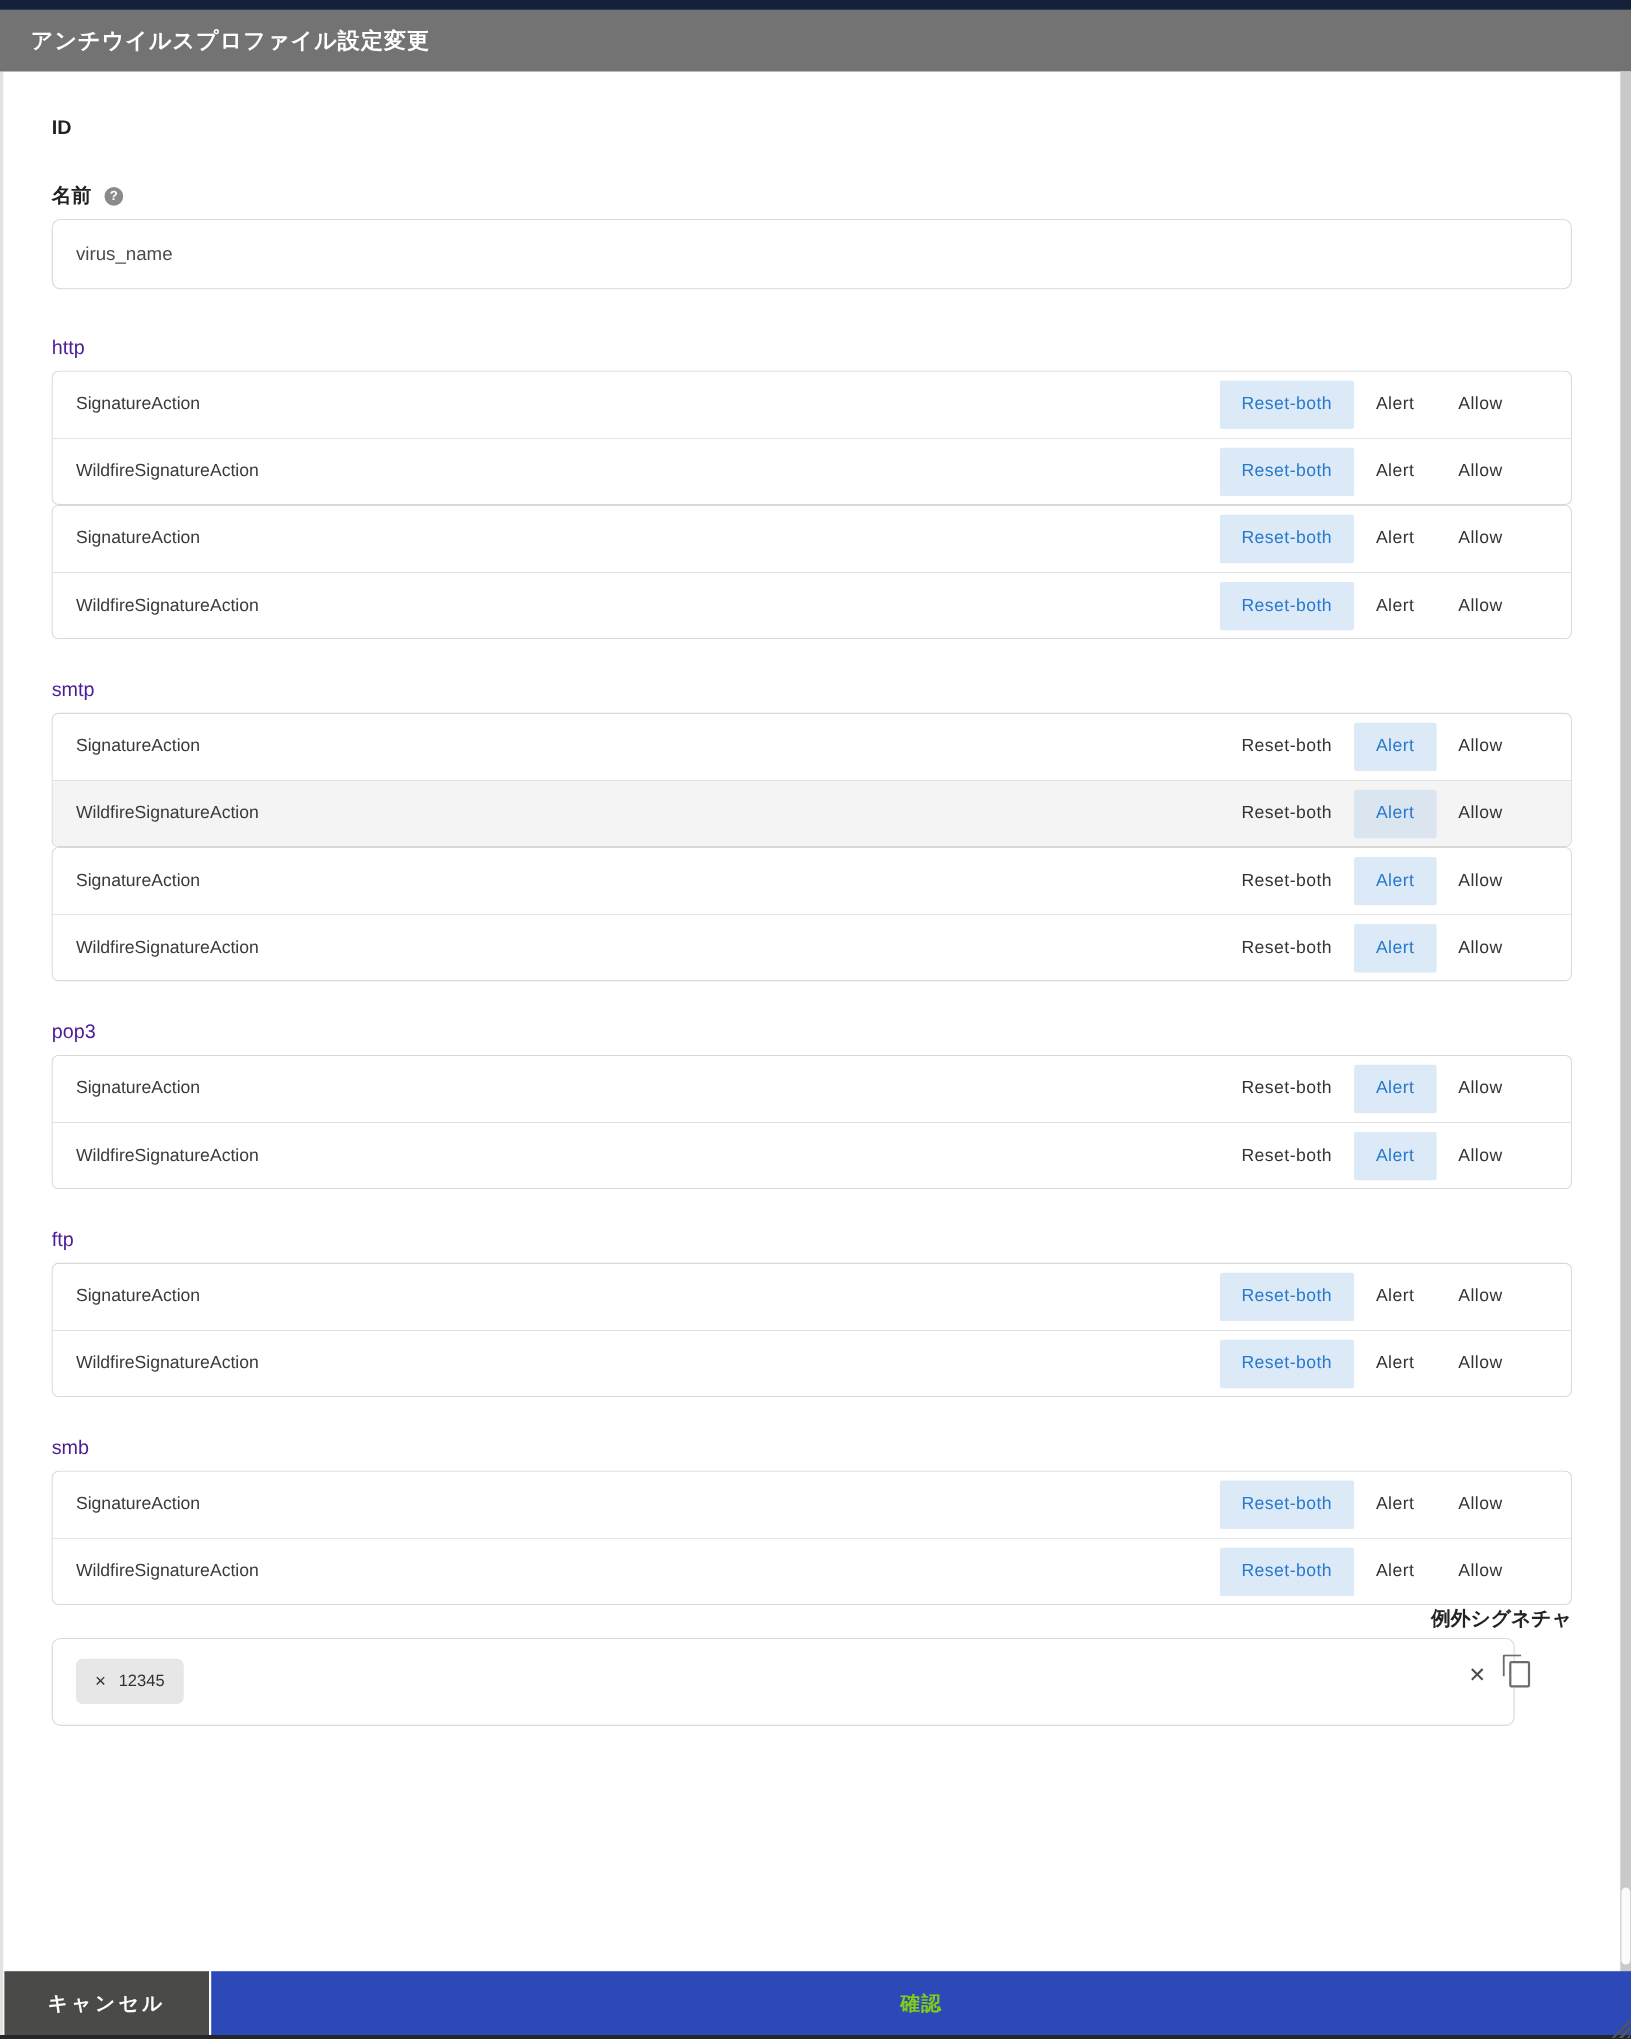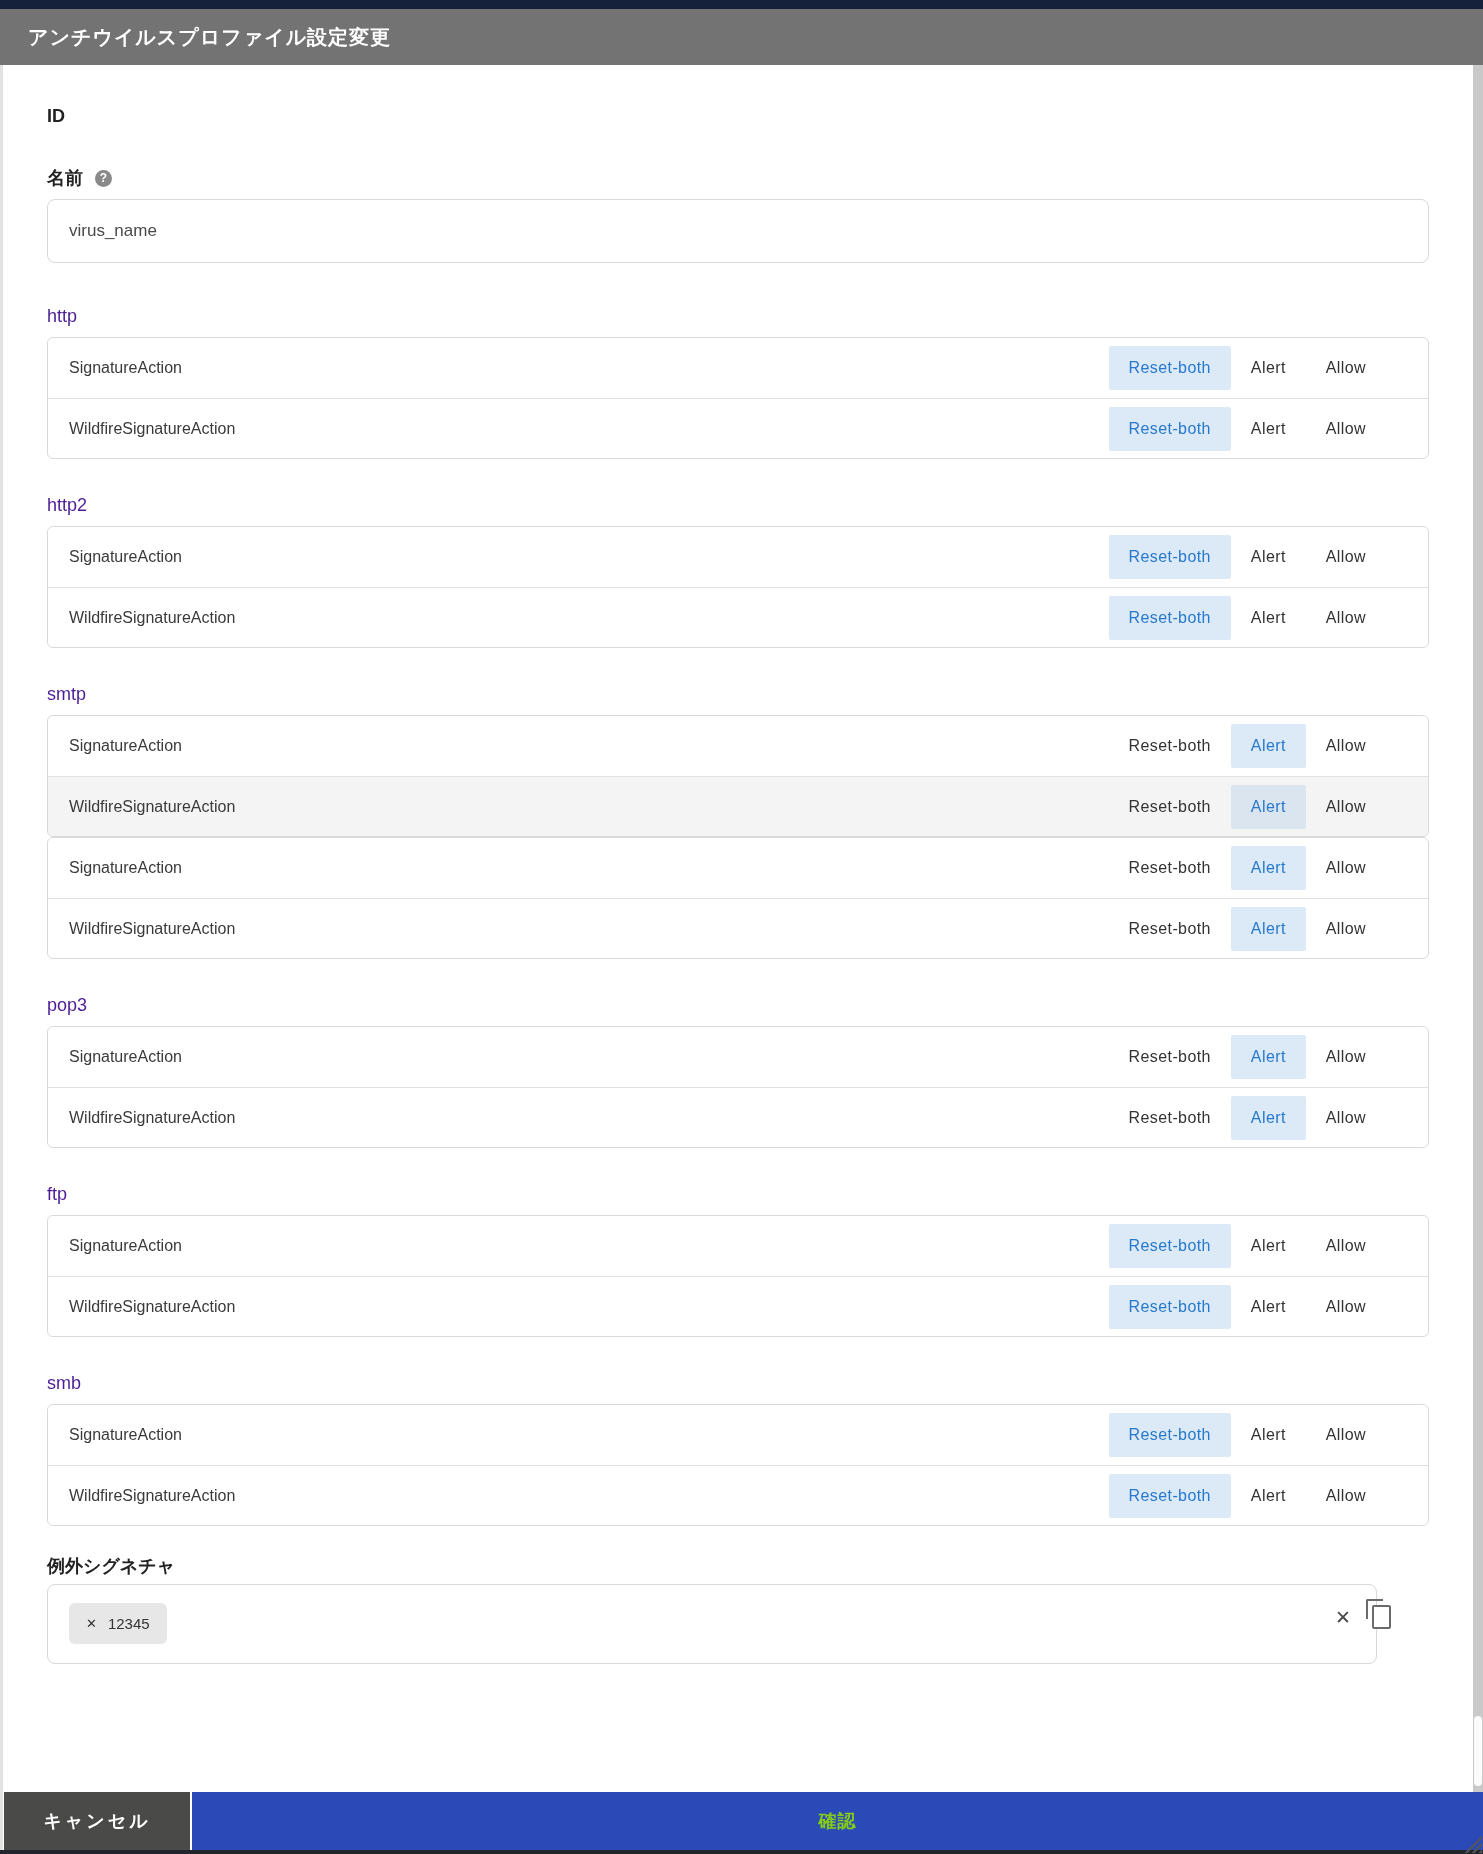--- a/index.html
+++ b/index.html
@@ -51,21 +51,21 @@
   .opt {
     height:44px; border:none; background:transparent; cursor:pointer;
     display:flex; align-items:center; padding:0 20px;
     font-family:"Liberation Sans", sans-serif; font-size:16px; letter-spacing:0.4px; color:#333;
     border-radius:2px;
   }
   .opt-selected { background:#dce9f7; color:#2679cc; }
   .row-hover .opt-selected { background:#dbe5f0; }
 
   
-  .exception-label { margin-top:28px; font-size:18px; font-weight:bold; color:#222; }
+  .exception-label { font-size:18px; font-weight:bold; color:#222;text-align:right; }
   .optional-note { margin-top:4px; font-size:14px; color:#8b8b8b; }
   .exception-row { position:relative; margin-top:6px; }
   .tag-box {
     width:1330px; height:80px; border:1px solid #d9d9d9; border-radius:8px; background:#fff; position:relative;
   }
   .tag-chip {
     position:absolute; left:21px; top:18px;
     display:inline-flex; align-items:center; gap:11px;
     background:#e7e7e7; border-radius:6px; padding:12px 17px;
     font-size:15px; color:#333;
@@ -143,21 +143,20 @@
     <div class="proto-row">
       <span class="row-label">WildfireSignatureAction</span>
       <div class="opts">
         <button class="opt opt-selected">Reset-both</button>
         <button class="opt">Alert</button>
         <button class="opt">Allow</button>
       </div>
     </div>
   </div>
 
-  <div class="section-label">http2</div>
   <div class="proto-box">
     <div class="proto-row">
       <span class="row-label">SignatureAction</span>
       <div class="opts">
         <button class="opt opt-selected">Reset-both</button>
         <button class="opt">Alert</button>
         <button class="opt">Allow</button>
       </div>
     </div>
     <div class="proto-row">

